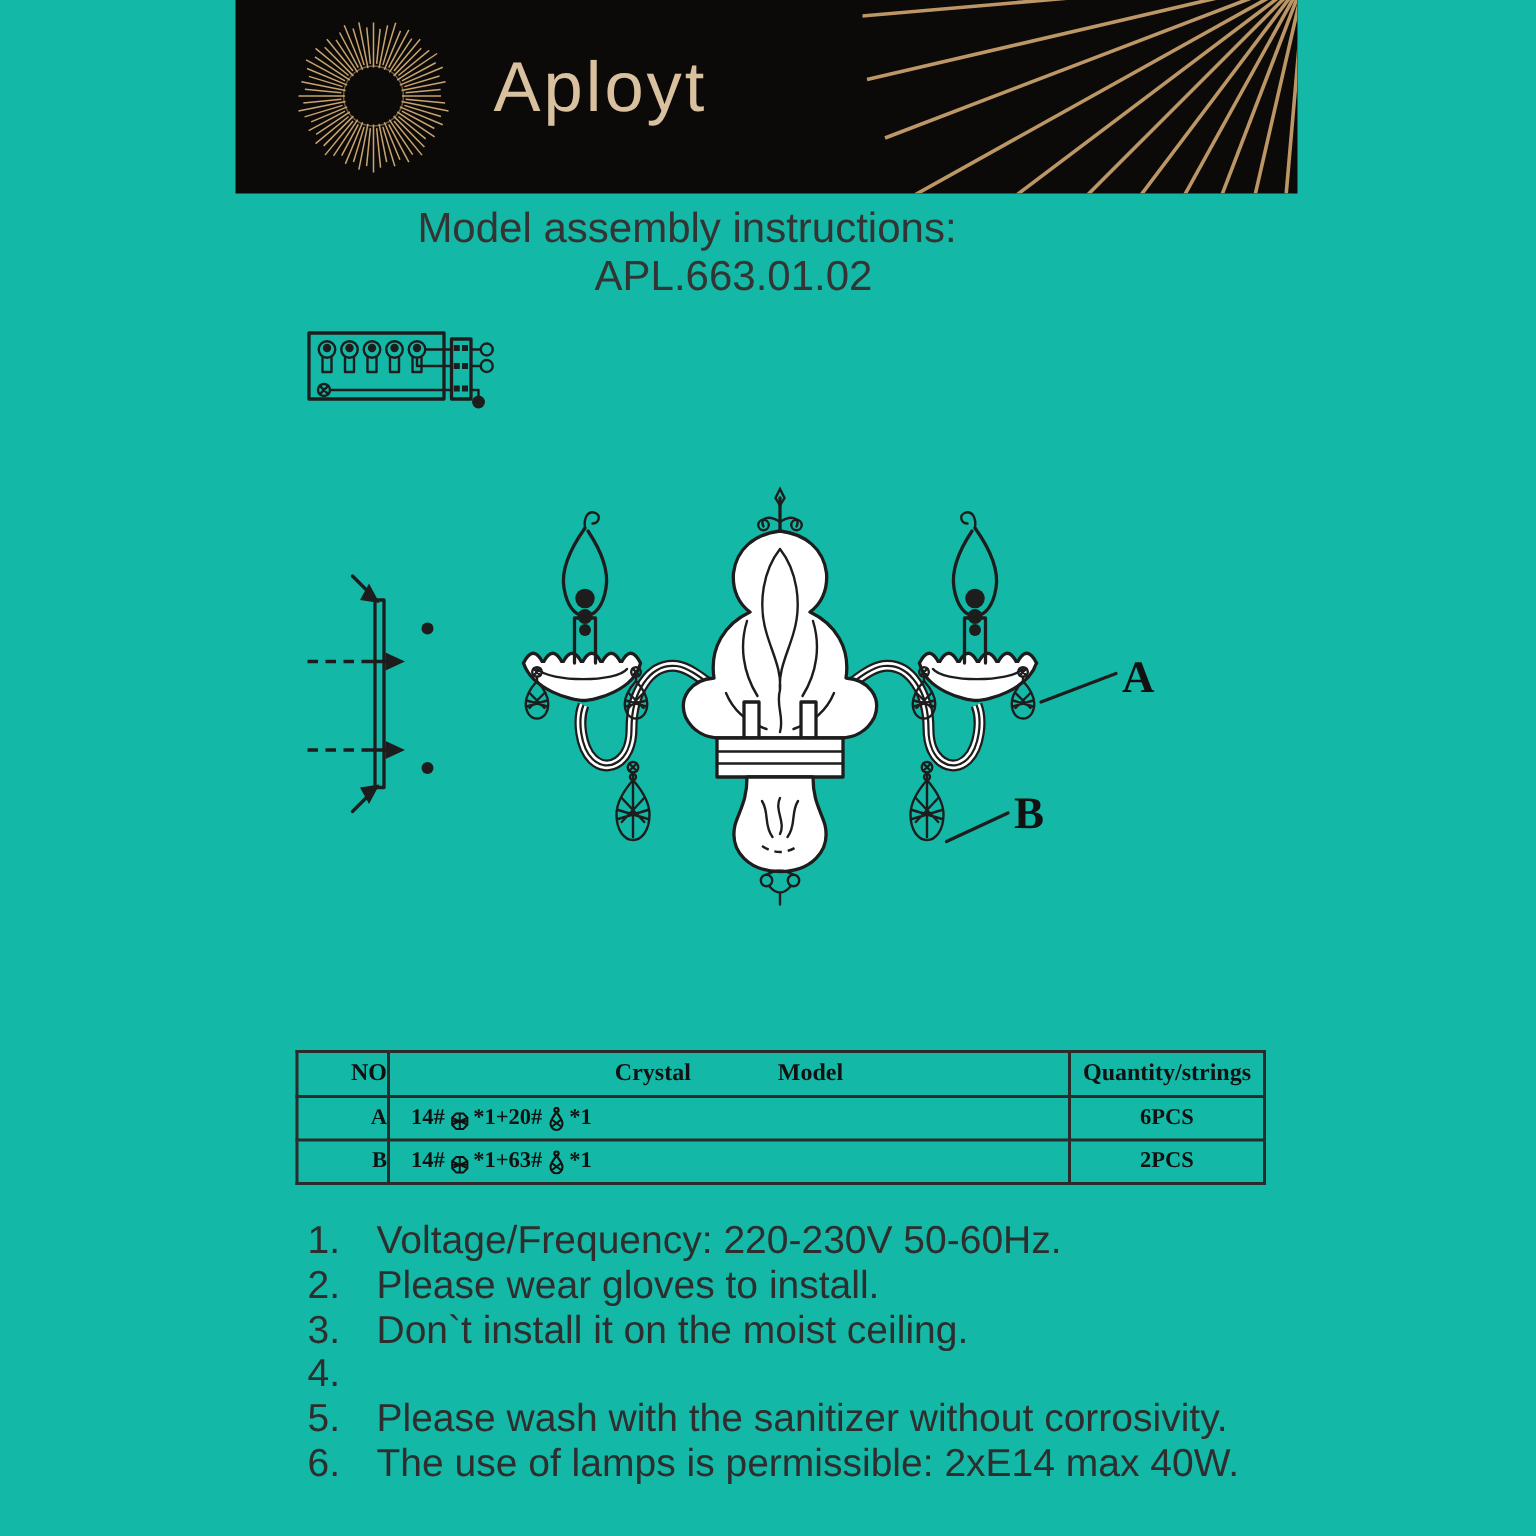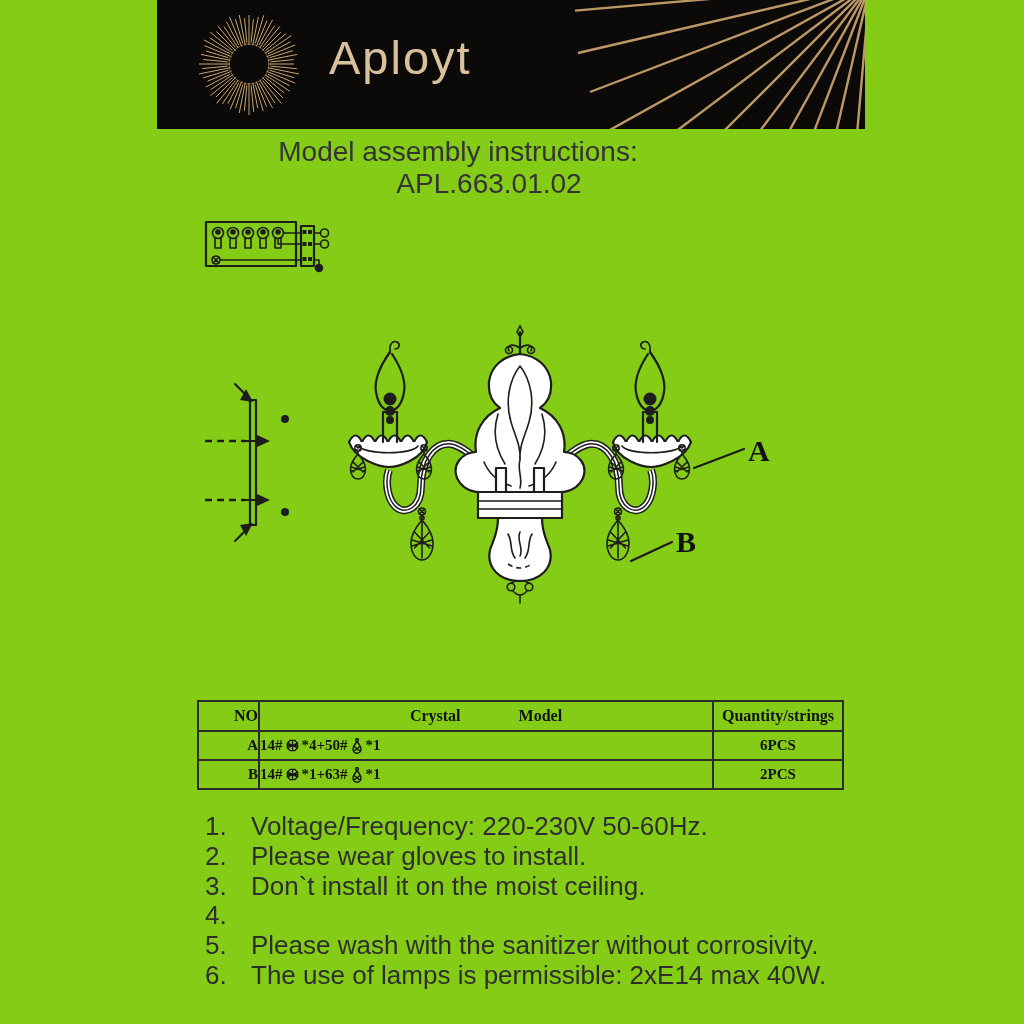--- a/index.html
+++ b/index.html
@@ -1,16 +1,16 @@
 <!DOCTYPE html>
 <html><head>
 <meta charset="utf-8">
 <style>
   html,body{margin:0;padding:0;background:#ffffff;}
-  .page{position:relative;width:1024px;height:1024px;background:#84cc16;overflow:hidden;
+  .page{position:relative;width:1024px;height:1024px;background:#14b8a6;overflow:hidden;
         font-family:"Liberation Sans",sans-serif;}
 
   
   .banner{position:absolute;left:157px;top:0;width:708px;height:129px;background:#0c0a09;overflow:hidden;}
   .logo{position:absolute;left:36px;top:8px;width:112px;height:112px;}
   .logo line{stroke:#c9a46f;stroke-width:1;}
   .logo .ring{fill:none;stroke:#9c7a4e;stroke-width:1;opacity:.7;}
   .brand{position:absolute;left:172px;top:30px;font-size:47px;letter-spacing:2px;color:#d9c09e;
          font-family:"Liberation Sans",sans-serif;font-weight:300;}
   .fan{position:absolute;right:0;top:0;width:290px;height:129px;}
@@ -38,21 +38,21 @@
   
   .parts{position:absolute;left:197px;top:700px;width:643px;border-collapse:collapse;table-layout:fixed;
          font-family:"Liberation Serif",serif;color:#111;}
   .parts td,.parts th{border:2px solid #2b2b2b;padding:0;vertical-align:middle;}
   .parts th{height:28px;font-size:16px;font-weight:bold;}
   .parts td{height:27px;font-size:15px;font-weight:bold;}
   .col-no{width:59px;text-align:right;}
   .col-model{width:452px;margin-left:43px;}
   .col-qty{width:128px;text-align:center;}
   .model-head{display:flex;justify-content:center;gap:58px;}
-  .model-cell{display:flex;align-items:center;gap:3px;}
+  .model-cell{padding-left:14px;display:flex;align-items:flex-end;gap:3px;}
   .qty-head{font-size:13.5px;}
   .cicon{display:inline-block;vertical-align:middle;}
   .cicon *{stroke:#111;fill:none;stroke-width:1.4;}
 
   
   .notes{position:absolute;left:197px;top:812px;width:690px;list-style:none;margin:0;padding:0;
          color:#2e2e2e;font-size:26px;}
   .notes li{display:flex;line-height:29.8px;}
   .notes .num{width:46px;padding-left:8px;flex:none;}
 </style>
@@ -286,21 +286,21 @@
     </tr>
     <tr>
       <td class="col-no">A</td>
       <td class="col-model">
         <div class="model-cell">
           <span>14#</span>
           <svg class="cicon" width="13" height="13" viewBox="0 0 14 14">
             <polygon points="4.5,1.5 9.5,1.5 12.5,4.5 12.5,9.5 9.5,12.5 4.5,12.5 1.5,9.5 1.5,4.5"></polygon>
             <path d="M1.5,4.5 L12.5,9.5 M12.5,4.5 L1.5,9.5 M7,1.5 V12.5 M1.5,7 H12.5"></path>
           </svg>
-          <span>*4+50#</span>
+          <span>*1+20#</span>
           <svg class="cicon" width="12" height="16" viewBox="0 0 12 16">
             <circle cx="6" cy="2" r="1.4"></circle>
             <path d="M6,3.5 C8.4,6.6 10,9 10,11 A4,4.3 0 1 1 2,11 C2,9 3.6,6.6 6,3.5 Z"></path>
             <path d="M3,8.5 L9,13 M9,8.5 L3,13"></path>
           </svg>
           <span>*1</span>
         </div>
       </td>
       <td class="col-qty">6PCS</td>
     </tr>

